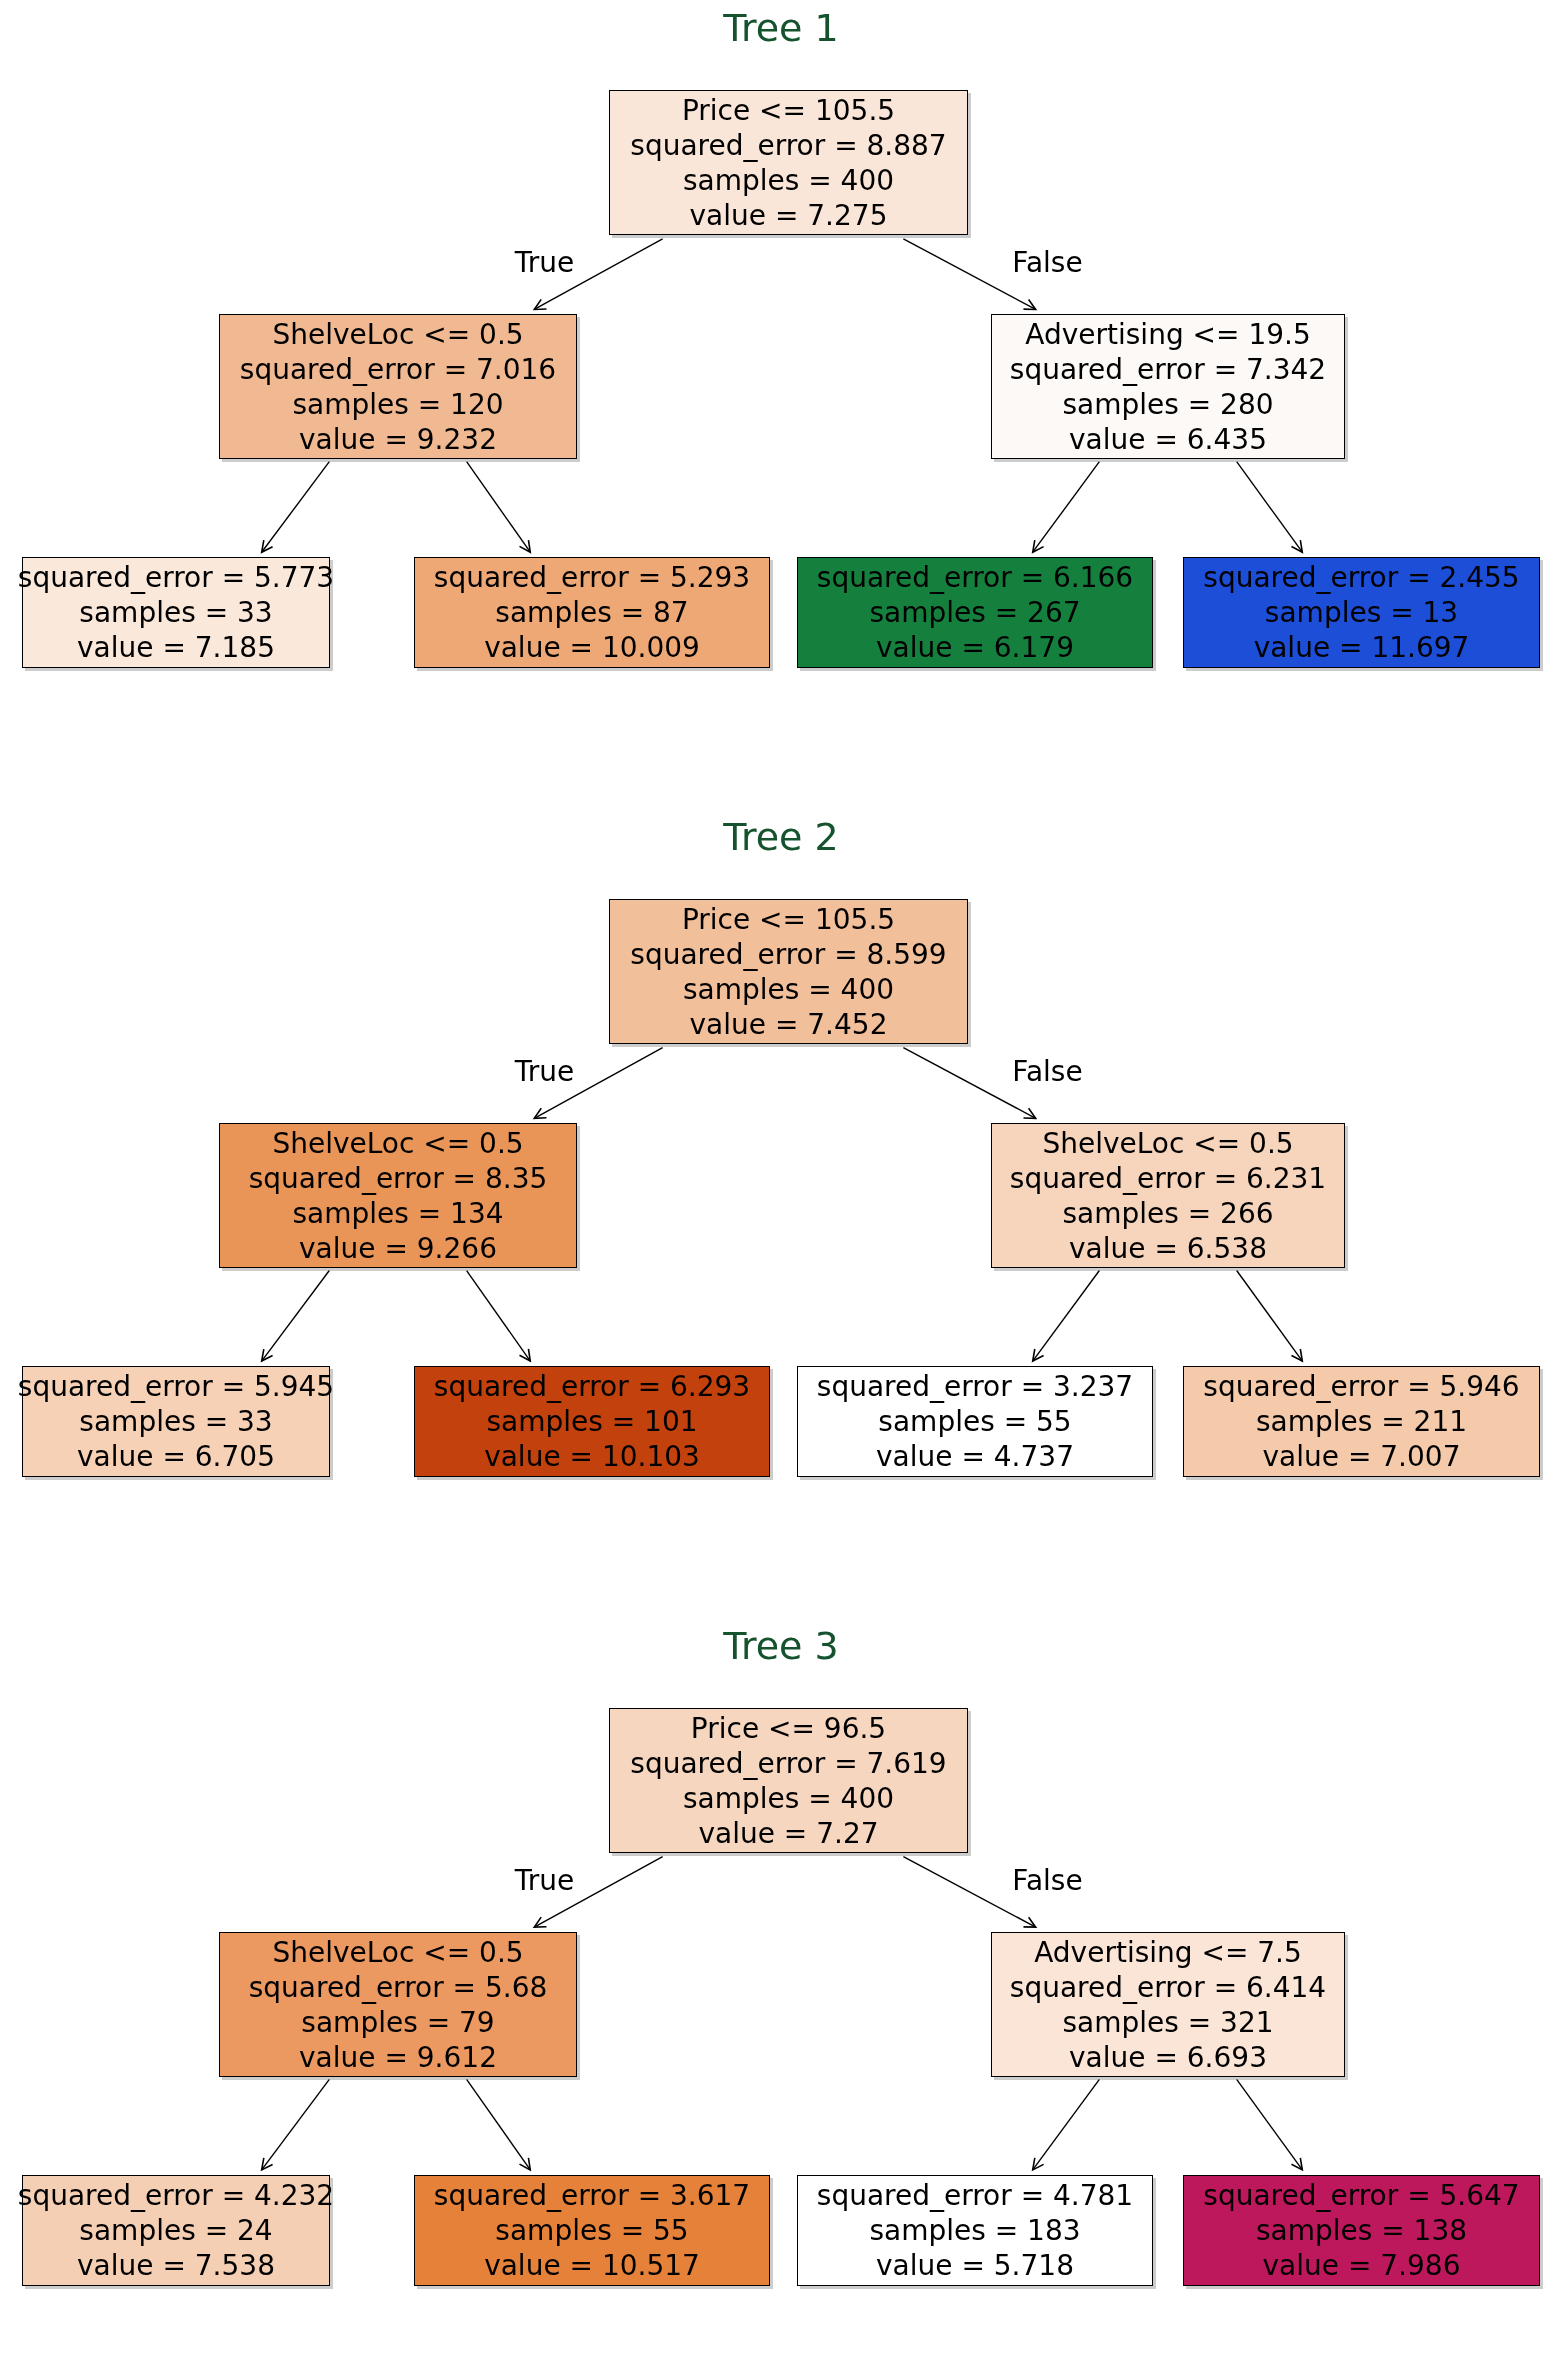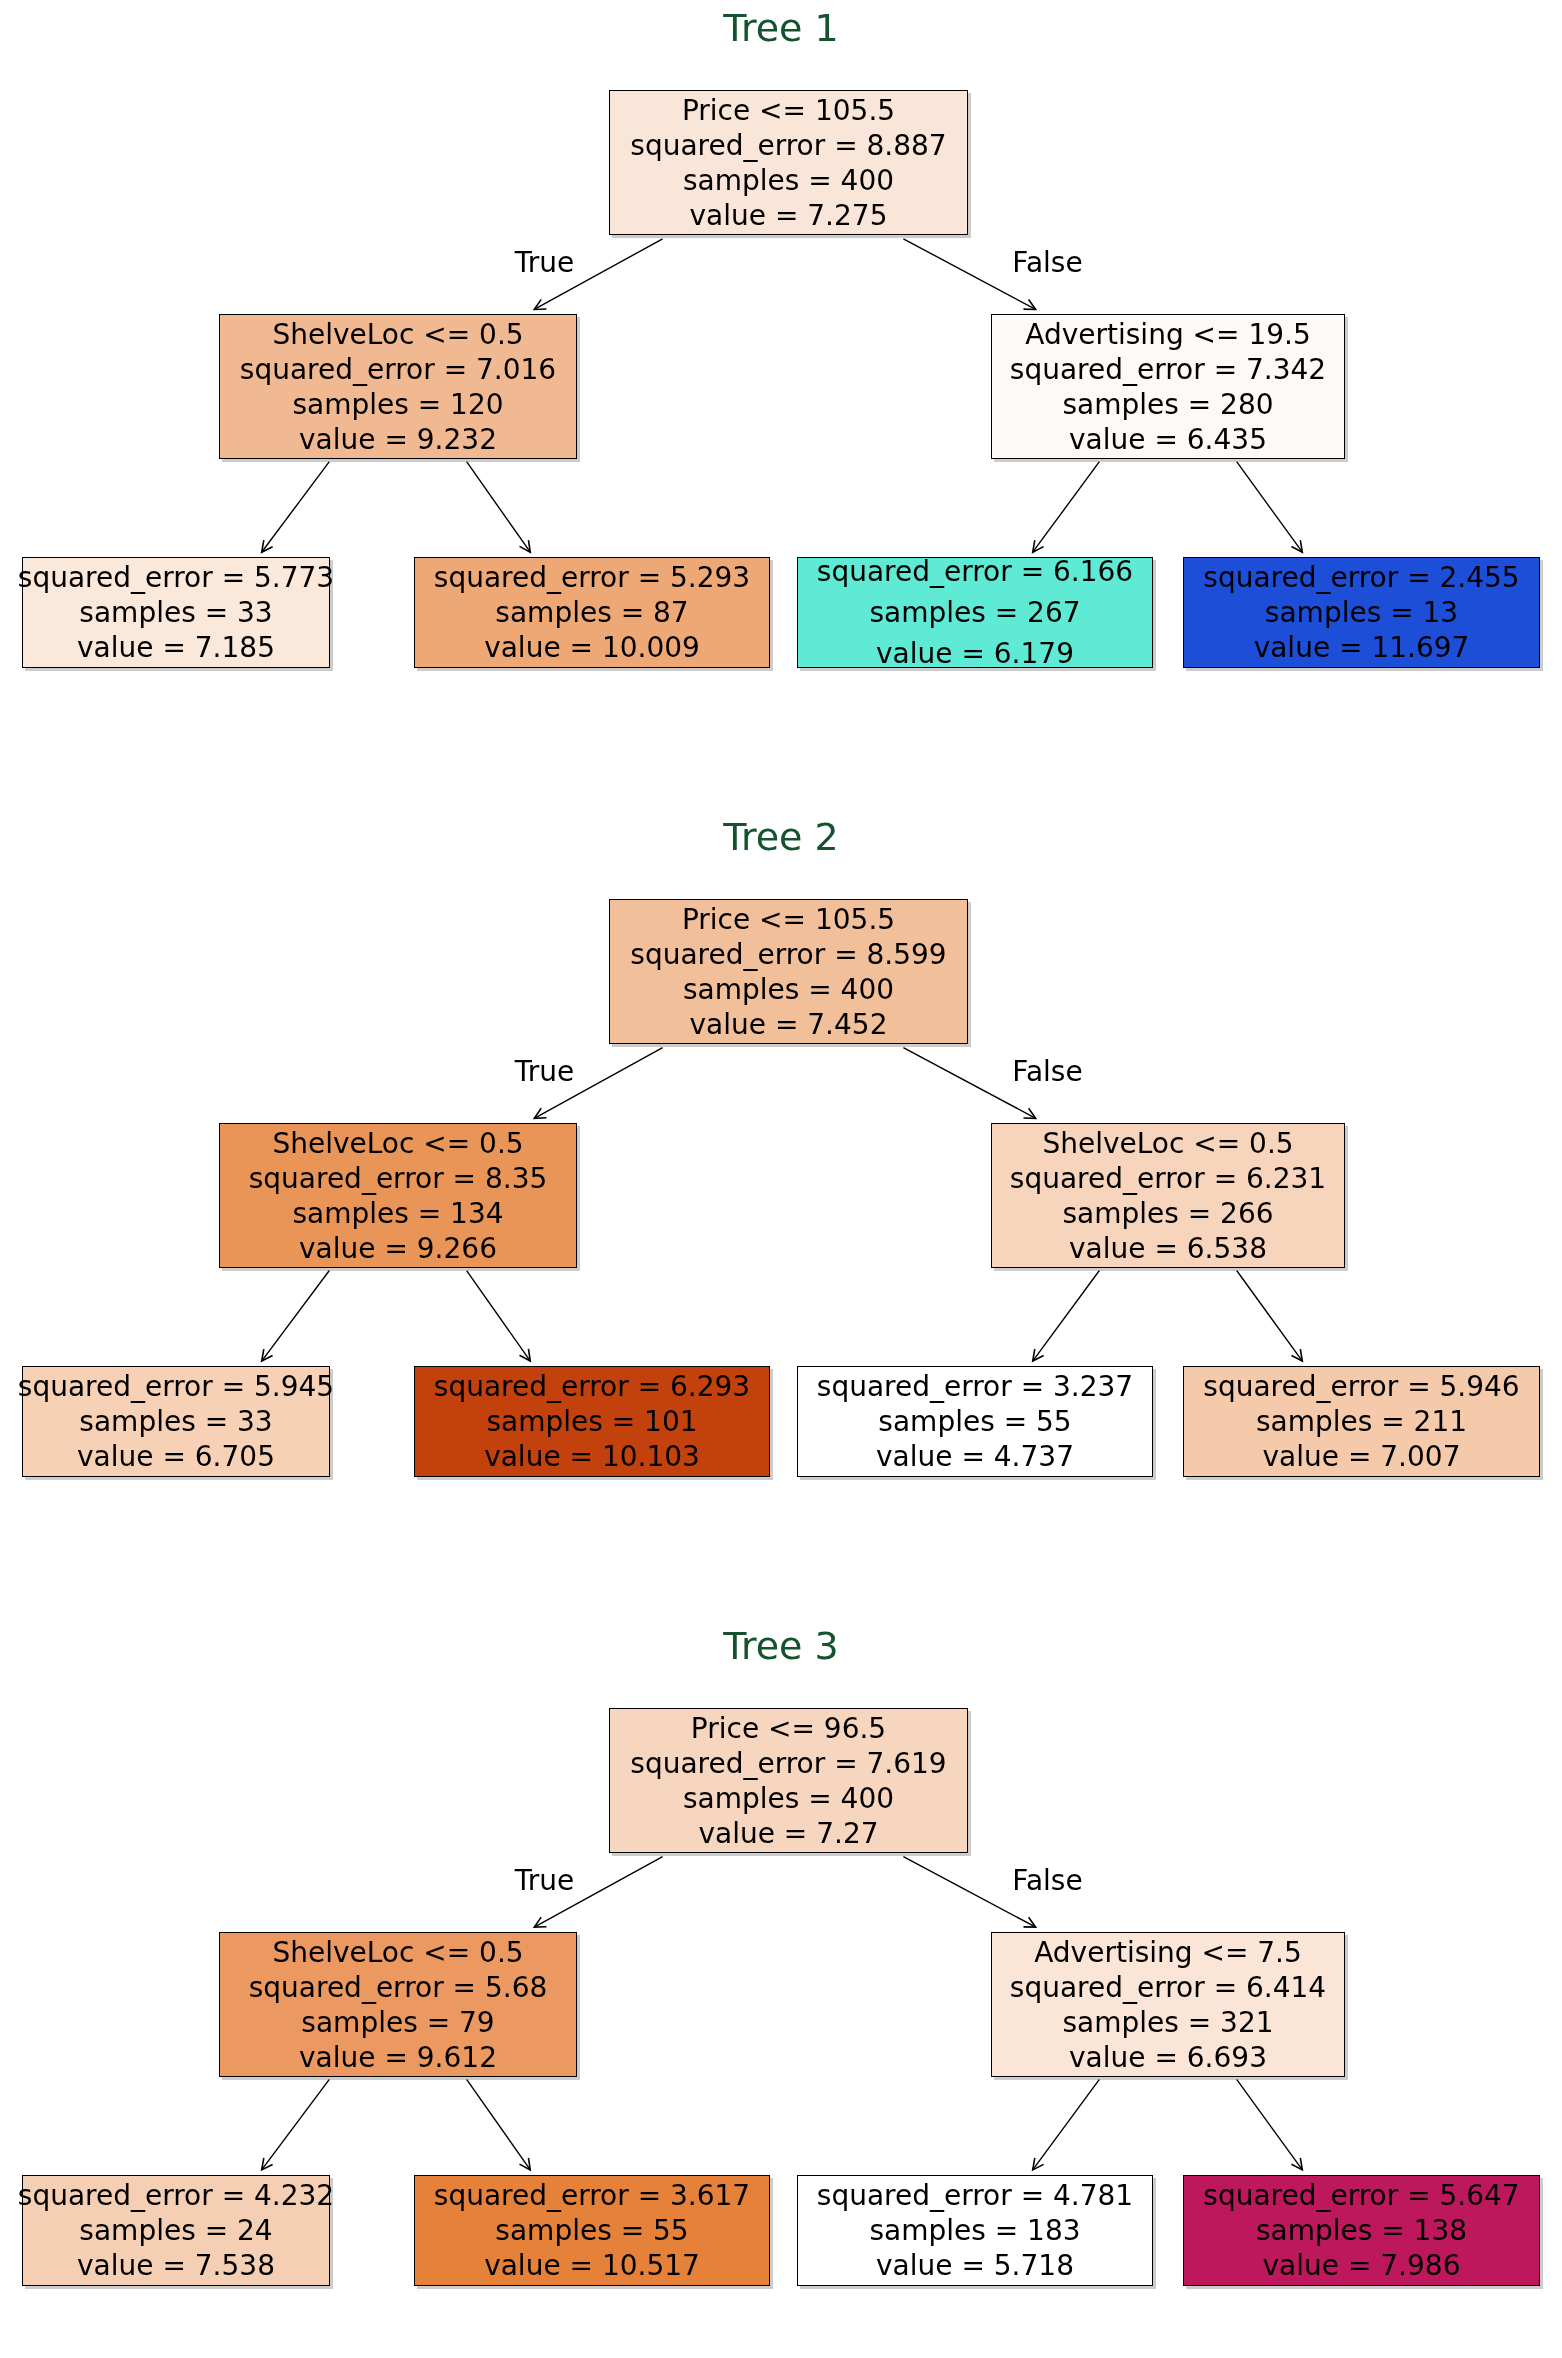--- a/index.html
+++ b/index.html
@@ -105,21 +105,21 @@
     <div class="node n-leaf0" style="background: rgb(250, 232, 219);">
       <div>squared_error = 5.773</div>
       <div>samples = 33</div>
       <div>value = 7.185</div>
     </div>
     <div class="node n-leaf1" style="background: rgb(237, 168, 118);">
       <div>squared_error = 5.293</div>
       <div>samples = 87</div>
       <div>value = 10.009</div>
     </div>
-    <div class="node n-leaf2" style="background: #5eead4; gap: 6px;">
+    <div class="node n-leaf2" style="background: #15803d;">
       <div>squared_error = 6.166</div>
       <div>samples = 267</div>
       <div>value = 6.179</div>
     </div>
     <div class="node n-leaf3" style="background: #1d4ed8;">
       <div>squared_error = 2.455</div>
       <div>samples = 13</div>
       <div>value = 11.697</div>
     </div>
   </div>

